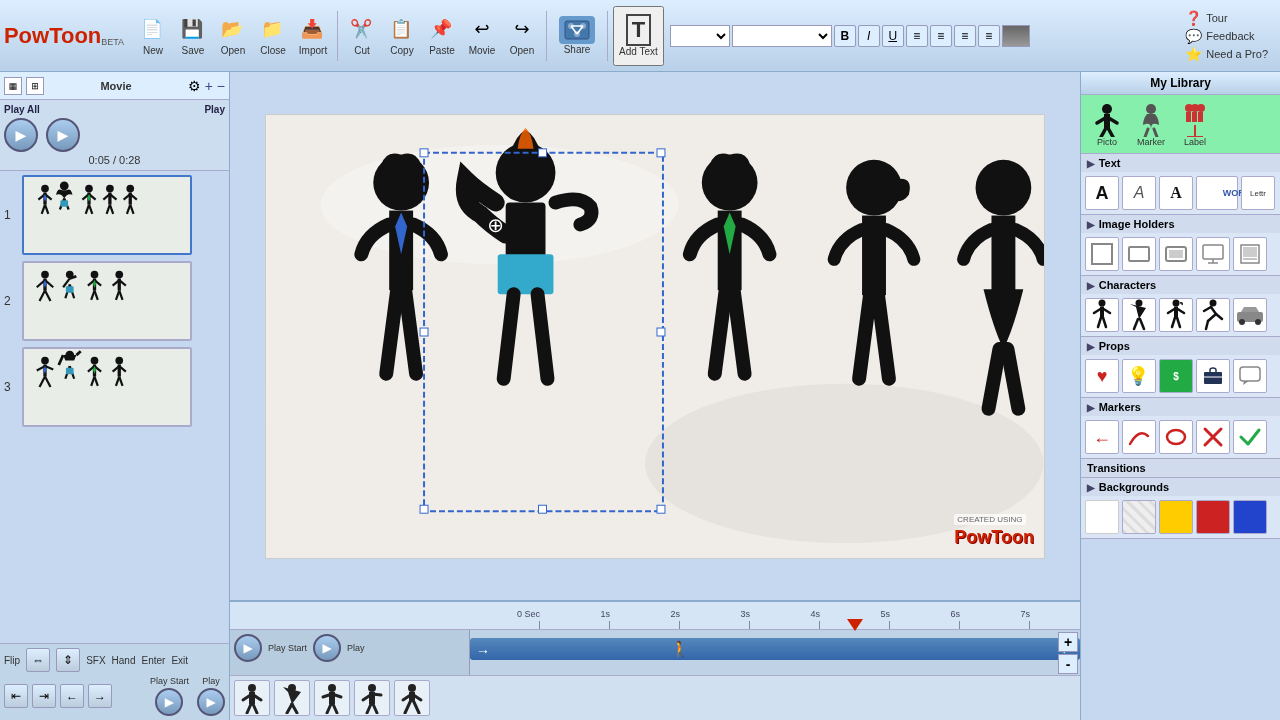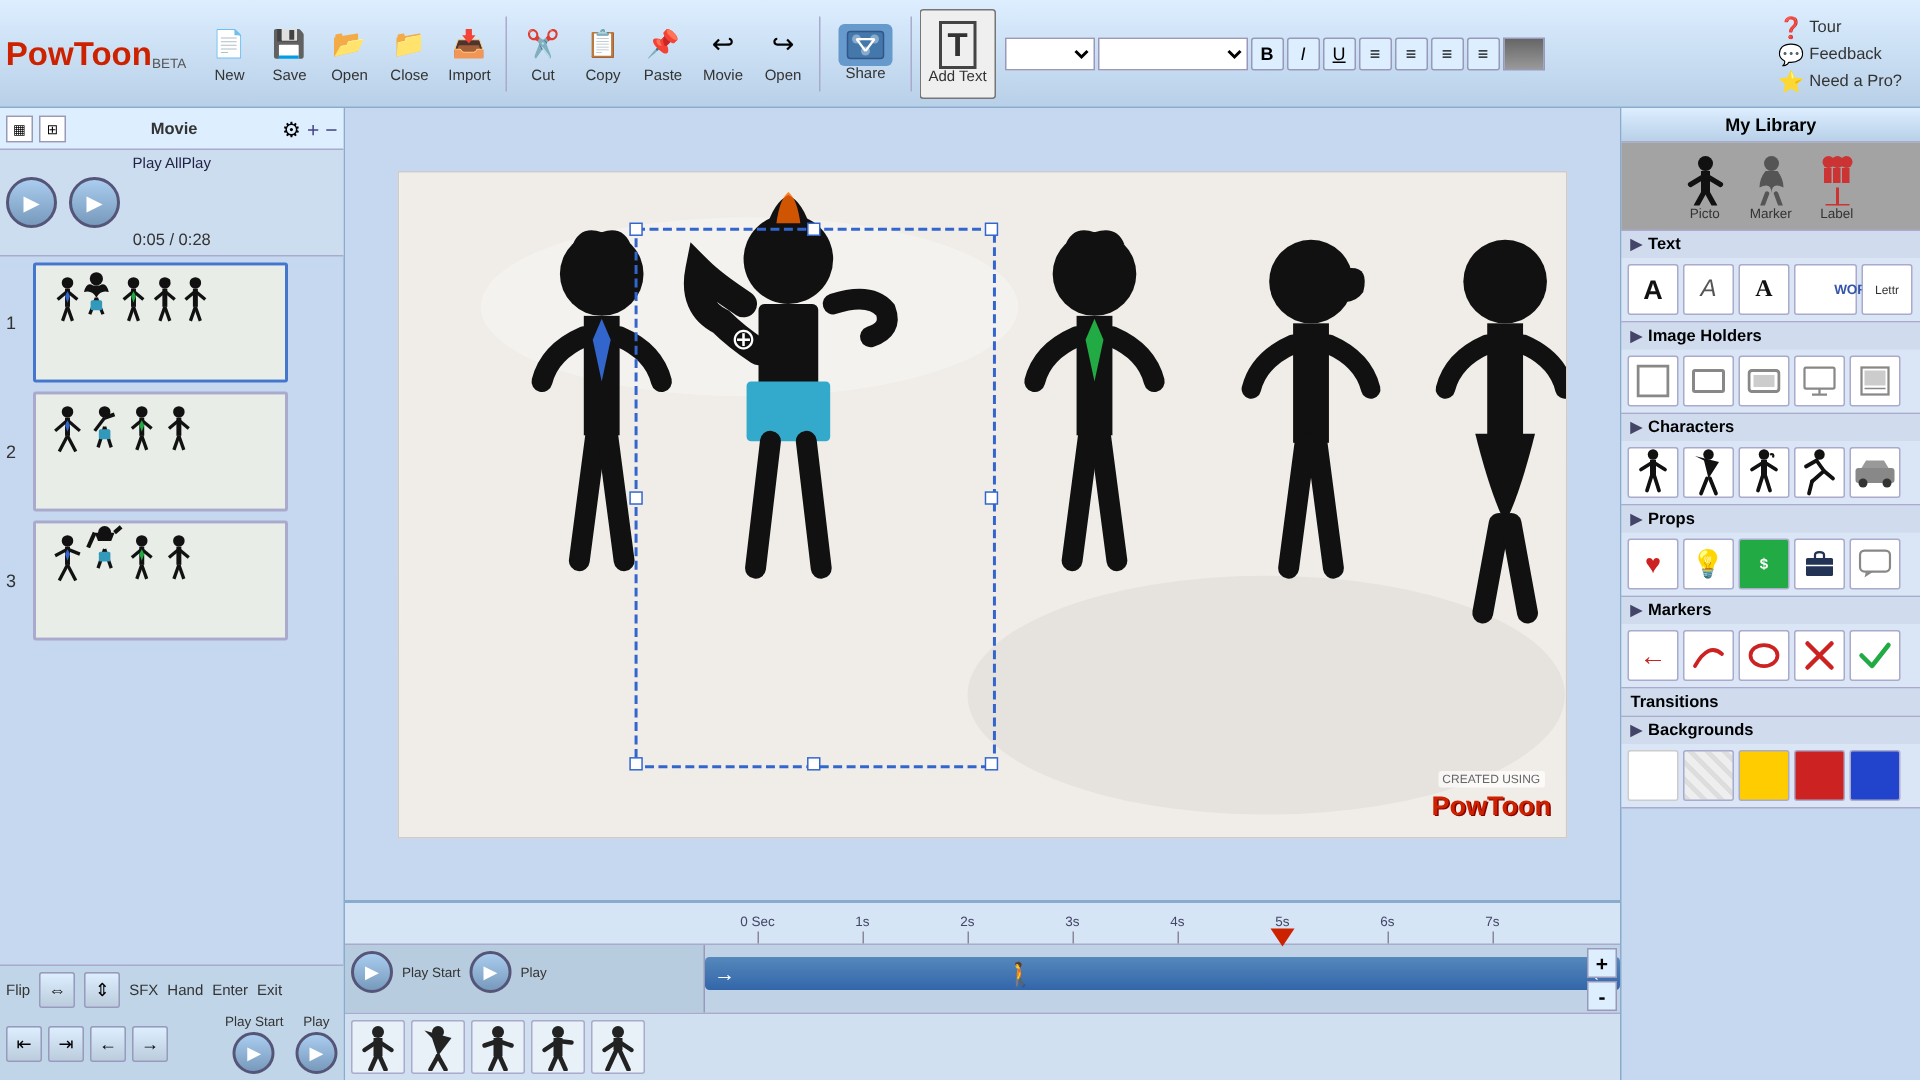--- a/index.html
+++ b/index.html
@@ -97,21 +97,21 @@
     }
     .movie-settings { font-size: 14px; cursor: pointer; }
     .movie-plus { font-size: 14px; cursor: pointer; color: #448; }
     .movie-minus { font-size: 14px; cursor: pointer; color: #448; }
 
     
     .playback-area {
       background: #cdddf0; padding: 4px; border-bottom: 1px solid #aac;
     }
     .playback-row1 {
-      display: flex; align-items: center; justify-content: center; margin-bottom: 3px;
+      display: flex; align-items: center; justify-content: space-between; margin-bottom: 3px; font-weight: bold;
     }
     .play-all-btn, .play-btn-label {
       font-size: 10px; color: #224; cursor: pointer;
     }
     .playback-btns {
       display: flex; gap: 8px;
     }
     .play-btn-circle {
       width: 34px; height: 34px; border-radius: 50%; background: linear-gradient(to bottom, #aaccee, #7799bb);
       border: 2px solid #557; display: flex; align-items: center; justify-content: center;
@@ -171,21 +171,21 @@
     
     .canvas-frame::before {
       content: ''; position: absolute; inset: 0;
       background: radial-gradient(ellipse at 30% 20%, rgba(255,255,255,0.4) 0%, transparent 60%),
                   radial-gradient(ellipse at 70% 80%, rgba(200,195,190,0.3) 0%, transparent 50%);
     }
 
     
     .watermark {
       position: absolute; bottom: 10px; right: 10px;
-      display: flex; flex-direction: column; align-items: center;
+      display: flex; flex-direction: column; align-items: flex-start;
     }
     .watermark-created {
       font-size: 8px; color: #666; background: rgba(255,255,255,0.7);
       padding: 1px 3px; border-radius: 2px; margin-bottom: 2px;
     }
     .watermark-logo {
       font-size: 18px; font-weight: 900; color: #cc2200;
       font-family: 'Arial Black', sans-serif; text-shadow: 1px 1px 0 #880000;
     }
 
@@ -195,21 +195,21 @@
       display: flex; flex-direction: column;
     }
     .timeline-ruler {
       height: 28px; background: #d5e5f5; display: flex; align-items: flex-end;
       padding: 0 0 0 240px; border-bottom: 1px solid #aac; position: relative;
     }
     .ruler-marks {
       display: flex; align-items: flex-end; gap: 0;
     }
     .ruler-mark {
-      display: flex; flex-direction: column; align-items: center;
+      display: flex; flex-direction: column; align-items: flex-end;
       font-size: 9px; color: #446; min-width: 70px; margin-top: 45px;
     }
     .ruler-line { width: 1px; height: 8px; background: #889; margin-top: 2px; }
     .timeline-left-col {
       width: 240px; background: #b8ccdf; border-right: 1px solid #99b;
       display: flex; flex-direction: column;
     }
     .timeline-ctrl-row {
       display: flex; align-items: center; gap: 6px; padding: 4px;
     }
@@ -252,22 +252,22 @@
     #right-panel {
       width: 200px; background: #c5d8f0; border-left: 1px solid #8aabcc;
       display: flex; flex-direction: column;
     }
     .my-library-title {
       background: linear-gradient(to bottom, #ddeeff, #b8d0e8);
       text-align: center; padding: 4px; font-weight: bold; font-size: 12px;
       border-bottom: 1px solid #aac;
     }
     .lib-top-icons {
-      display: flex; justify-content: center; padding: 4px;
-      background: #a3a3a3; border-bottom: 1px solid #aac;
+      display: flex; justify-content: flex-start; padding: 4px;
+      background: #86efac; border-bottom: 1px solid #aac;
     }
     .lib-top-btn {
       display: flex; flex-direction: column; align-items: center; cursor: pointer;
       padding: 2px 4px; border-radius: 3px;
     }
     .lib-top-label { font-size: 9px; color: #333; }
     .lib-section {
       border-bottom: 1px solid #aac;
     }
     .lib-section-header {

